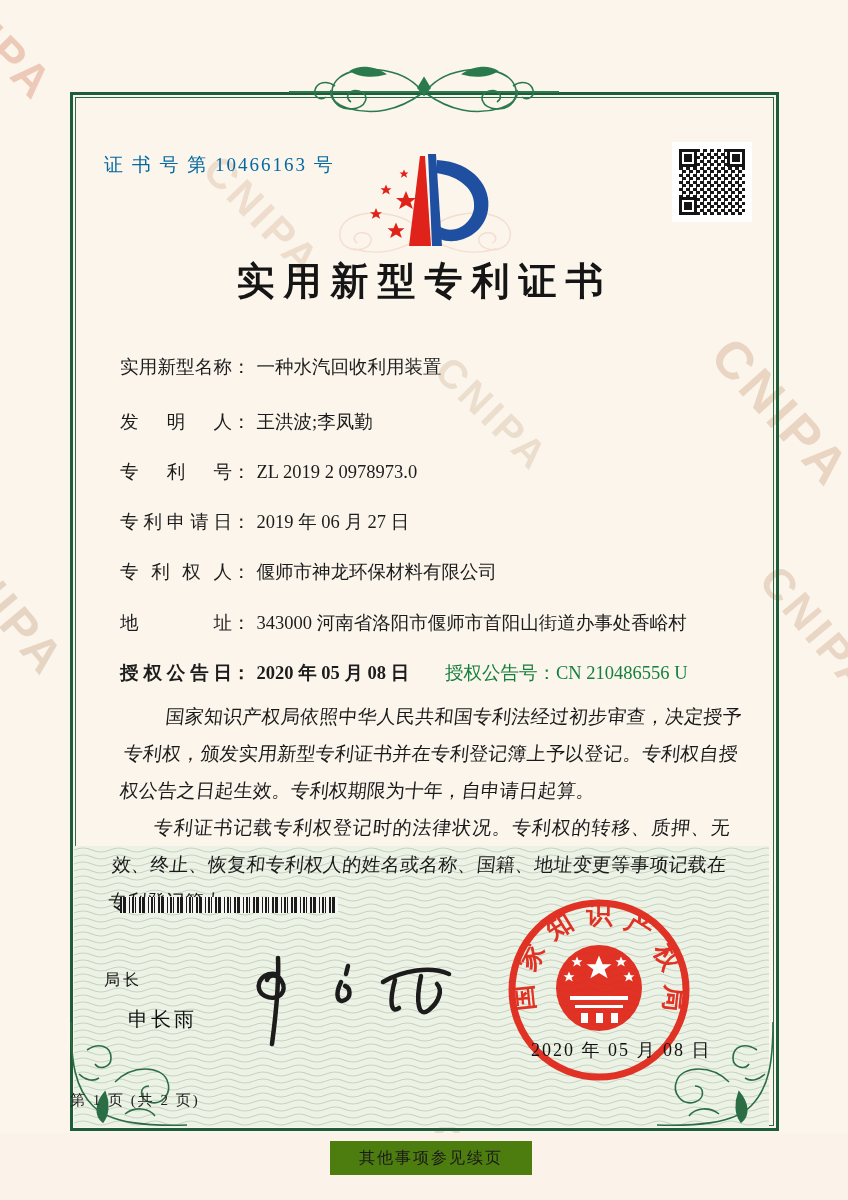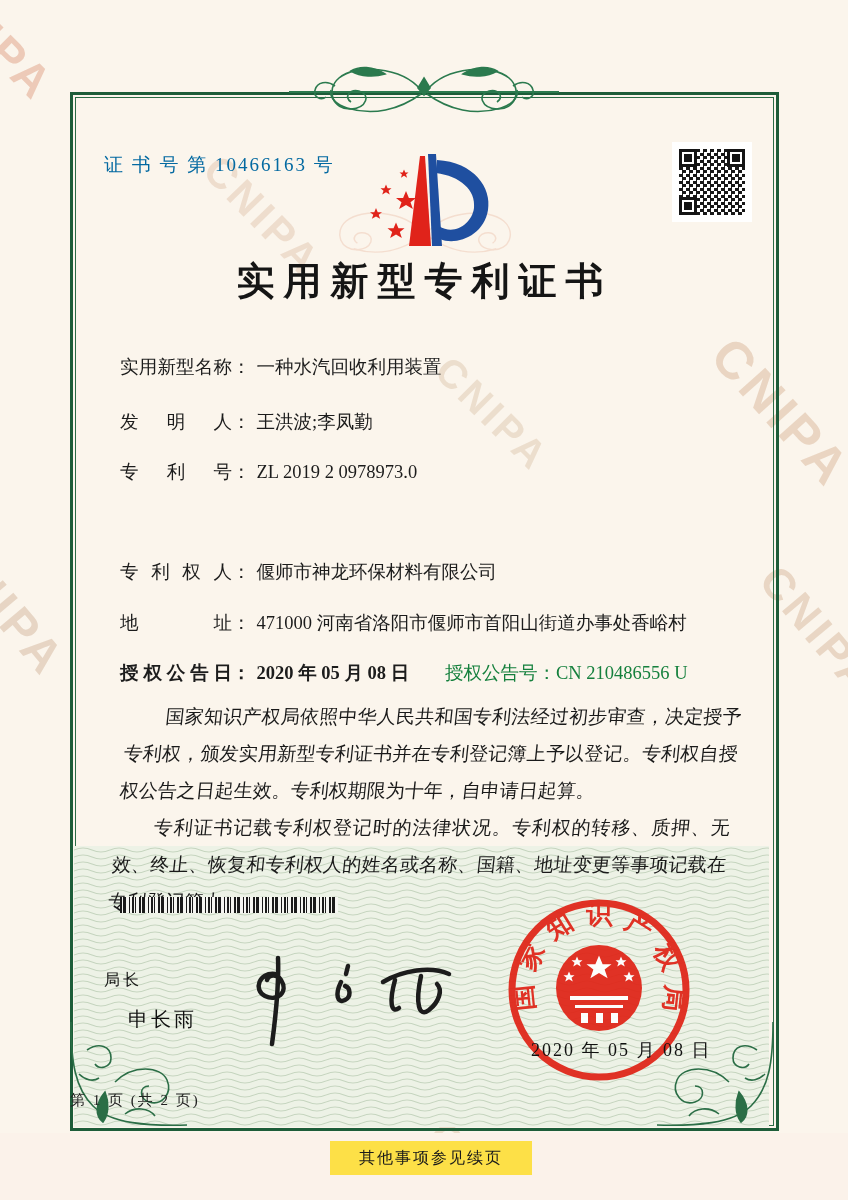--- a/index.html
+++ b/index.html
@@ -72,21 +72,21 @@
   .sig-script{position:absolute;left:245px;top:952px;width:215px;height:100px;}
 
   
   .seal{position:absolute;left:504px;top:895px;width:190px;height:190px;}
   .seal-date{position:absolute;left:531px;top:1038px;font-size:18px;letter-spacing:2px;color:#111;white-space:nowrap;}
 
   
   .page-info{position:absolute;left:70px;top:1091px;width:709px;text-align:left;font-size:15px;
       letter-spacing:2px;color:#222;}
   .cont-strip{position:absolute;left:0;top:1133px;width:848px;height:67px;background:#fbf2ea;}
-  .cont-box{position:absolute;left:330px;top:8px;width:202px;height:34px;background:#fde047;
+  .cont-box{position:absolute;left:330px;top:8px;width:202px;height:34px;background:#4d7c0f;
       display:flex;align-items:center;justify-content:center;font-size:16px;letter-spacing:2px;color:#1a1a1a;}
 </style>
 </head>
 <body>
 
 <div class="page">
 
   <span class="wm wm1">CNIPA</span>
   <span class="wm wm2">CNIPA</span>
   <span class="wm wm3">CNIPA</span>
@@ -199,25 +199,28 @@
 
   <div class="row r1">
     <span class="lbl">实用新型名称</span><span>：</span><span class="val">一种水汽回收利用装置</span>
   </div>
   <div class="row r2">
     <span class="lbl">发明人</span><span>：</span><span class="val">王洪波;李凤勤</span>
   </div>
   <div class="row r3">
     <span class="lbl">专利号</span><span>：</span><span class="val">ZL 2019 2 0978973.0</span>
   </div>
+  <div class="row r4">
+    <span class="lbl">专利申请日</span><span>：</span><span class="val">2019 年 06 月 27 日</span>
+  </div>
   <div class="row r5">
     <span class="lbl">专利权人</span><span>：</span><span class="val">偃师市神龙环保材料有限公司</span>
   </div>
   <div class="row r6">
-    <span class="lbl">地址</span><span>：</span><span class="val">471000 河南省洛阳市偃师市首阳山街道办事处香峪村</span>
+    <span class="lbl">地址</span><span>：</span><span class="val">343000 河南省洛阳市偃师市首阳山街道办事处香峪村</span>
   </div>
   <div class="row r7">
     <span class="lbl">授权公告日</span><span>：</span><span class="val">2020 年 05 月 08 日</span>
   </div>
   <div class="grant-no">
     <span>授权公告号</span><span>：</span><span class="val">CN 210486556 U</span>
   </div>
 
   <div class="body-text">
     <p>国家知识产权局依照中华人民共和国专利法经过初步审查，决定授予专利权，颁发实用新型专利证书并在专利登记簿上予以登记。专利权自授权公告之日起生效。专利权期限为十年，自申请日起算。</p>

